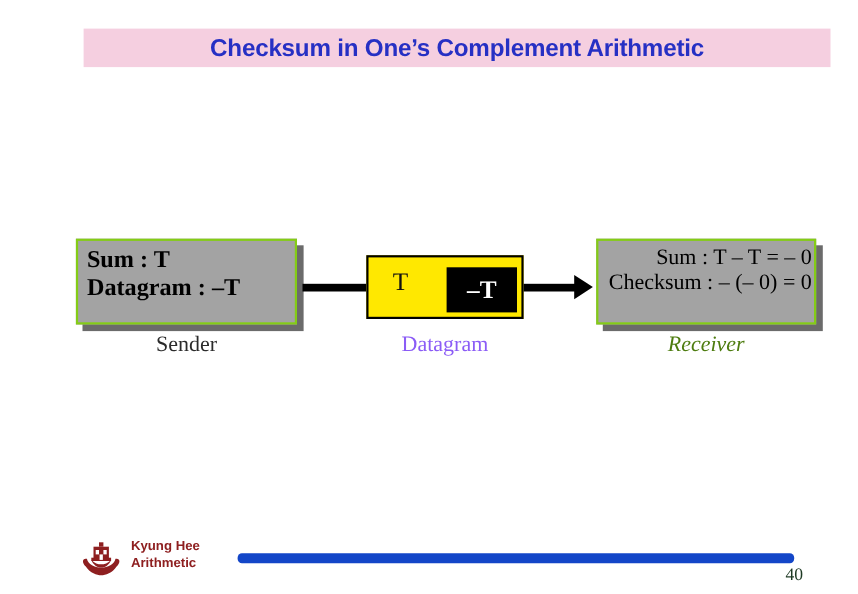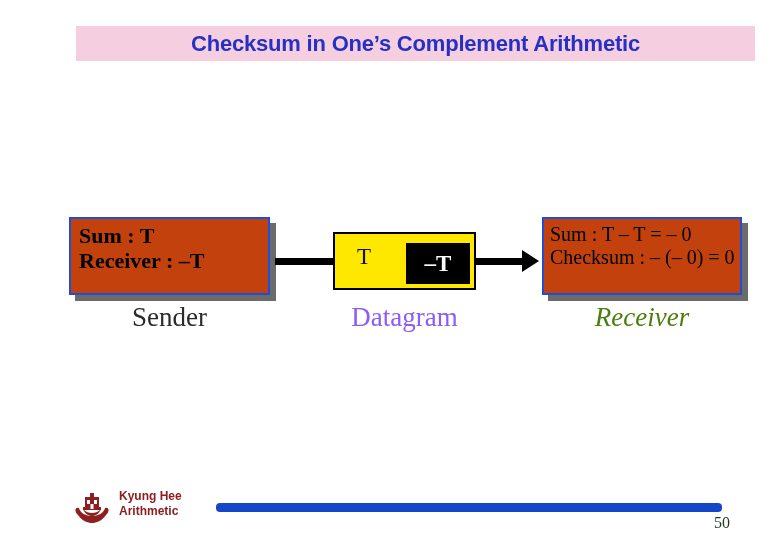--- a/index.html
+++ b/index.html
@@ -31,50 +31,50 @@
     font-size:22px;
     letter-spacing:-0.2px;
     white-space:nowrap;
   }
 
   
   .diagram{position:absolute;left:0;top:0;width:780px;height:540px;}
 
   .shadowbox{
     position:absolute;
-    background:#c2410c;
-    border:2px solid #1d4ed8;
+    background:#a3a3a3;
+    border:2px solid #84cc16;
     box-shadow:6px 6px 0 0 #6b6b6b;
     box-sizing:border-box;
   }
   .boxline{
     font-family:"Liberation Serif", serif;
     font-size:22px;
     color:#000000;
     white-space:nowrap;
     line-height:1.15;
   }
 
   
   #sender-box{ left:49px; top:217px; width:201px; height:78px; }
   #sender-box .inner{
     position:absolute; left:8px; top:4px; right:4px;
   }
   #sender-box .boxline{ font-weight:700; }
 
   
   #receiver-box{ left:522px; top:217px; width:200px; height:78px; }
-  #receiver-box .inner{ position:absolute; left:6px; top:4px; right:2px; }
+  #receiver-box .inner{ position:absolute; left:6px; top:4px; right:2px;text-align:right; }
   #receiver-box .boxline{ font-size:20px; }
 
   
   .caption{
     position:absolute;
     font-family:"Liberation Serif", serif;
-    font-size:27px;
+    font-size:20px;
     color:#2b2b2b;
     text-align:center;
     white-space:nowrap;
   }
   #sender-caption{ left:49px; top:302px; width:201px; }
   #datagram-caption{ left:313px; top:302px; width:143px; color:#8b5cf6;}
   #receiver-caption{ left:522px; top:302px; width:200px; color:#4d7c0f;font-style:italic; }
 
   
   #datagram-box{
@@ -162,21 +162,21 @@
 <div class="slide">
 
   <div class="title-band"></div>
   <div class="title-text">Checksum in One’s Complement Arithmetic</div>
 
   <div class="diagram">
 
     <div class="shadowbox" id="sender-box">
       <div class="inner">
         <div class="boxline">Sum : T</div>
-        <div class="boxline">Receiver : –T</div>
+        <div class="boxline">Datagram : –T</div>
       </div>
     </div>
     <div class="caption" id="sender-caption">Sender</div>
 
     <div class="connector" id="conn-1"></div>
 
     <div id="datagram-box">
       <div id="datagram-t">T</div>
       <div id="datagram-negt-box">
         <span>–T</span>
@@ -210,16 +210,16 @@
         <rect x="15" y="9" width="3" height="4"></rect>
         <rect x="22" y="9" width="3" height="4"></rect>
         <rect x="18.5" y="13" width="3" height="5"></rect>
       </g>
     </svg>
     <div id="khu-name">
       <div>Kyung Hee</div>
       <div>Arithmetic</div>
     </div>
     <div id="blue-bar"></div>
-    <div id="page-number">50</div>
+    <div id="page-number">40</div>
   </div>
 
 </div>
 
 </body></html>

